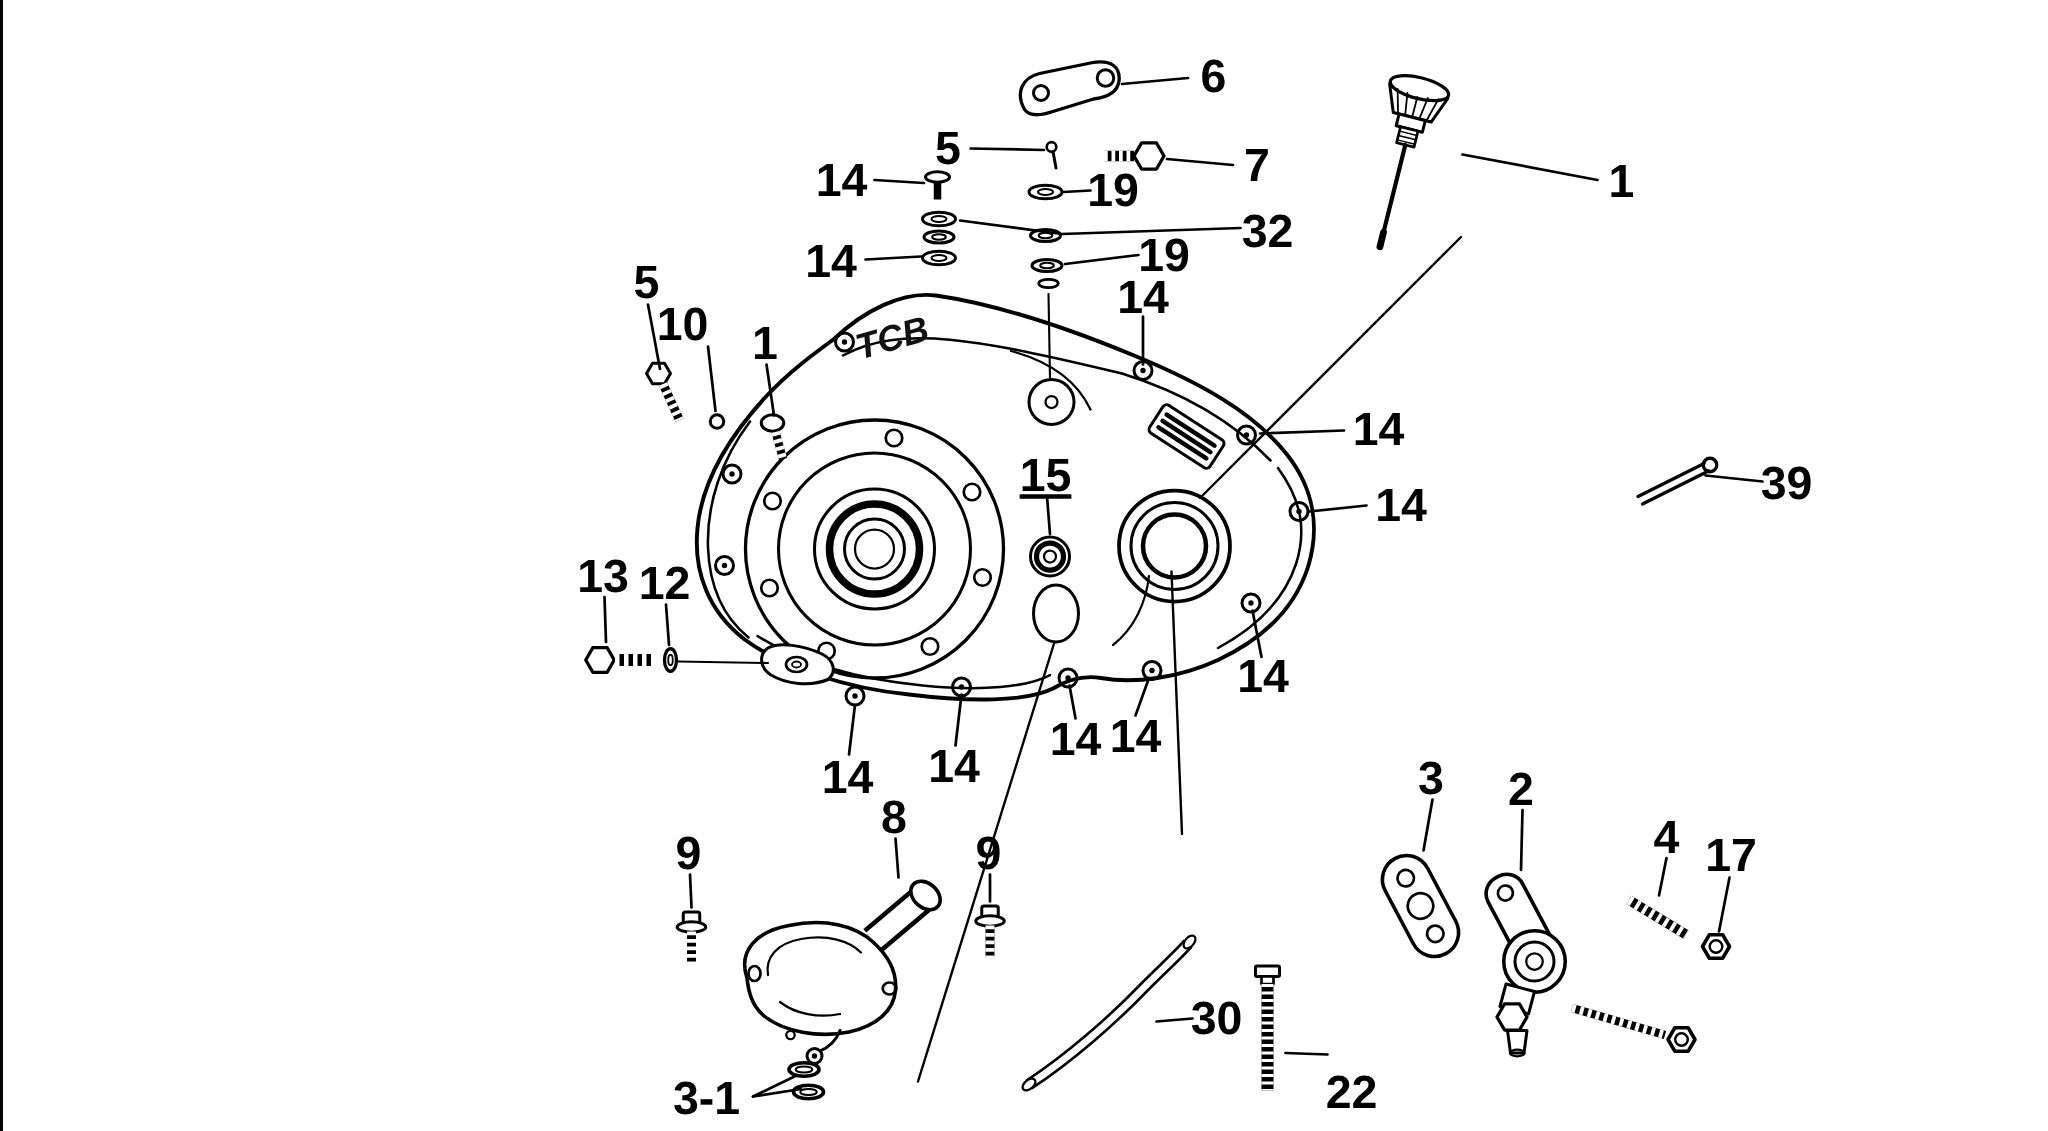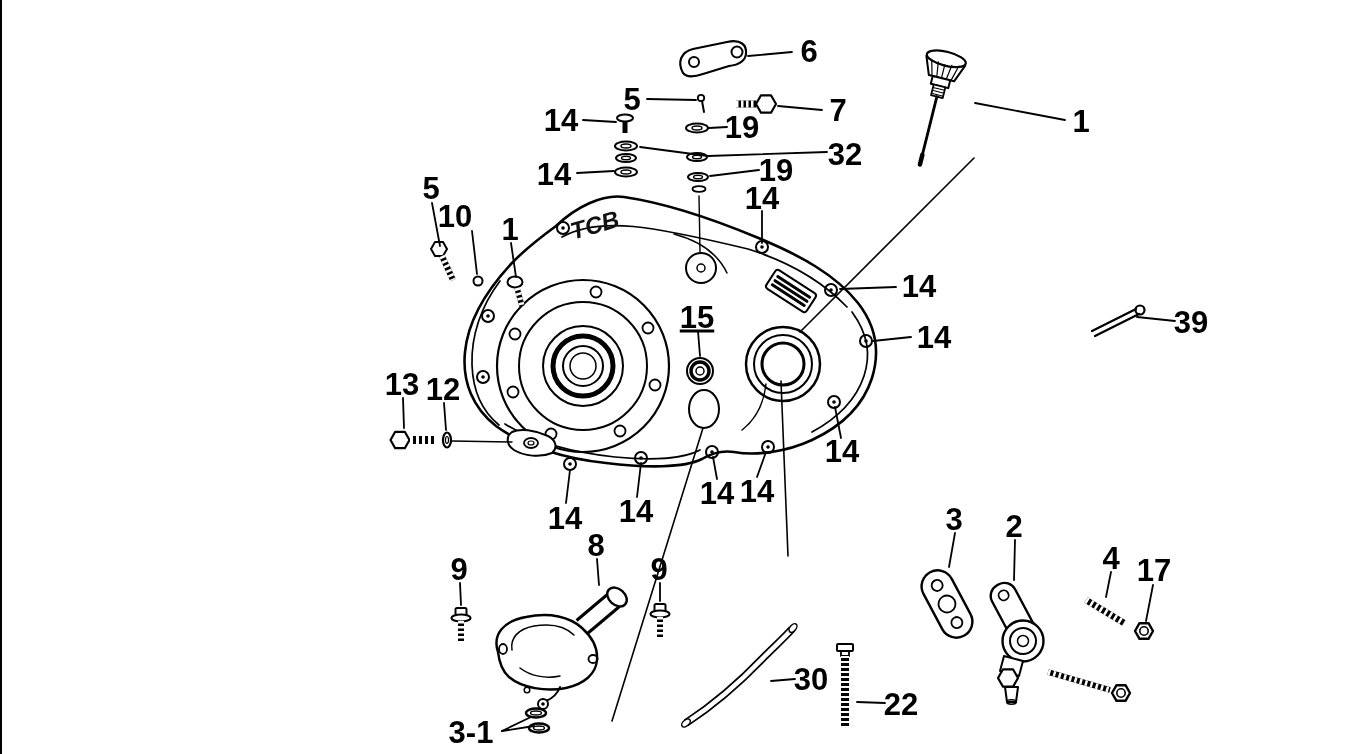--- a/index.html
+++ b/index.html
@@ -350,16 +350,16 @@
       <div class="callout" style="left: 717px; top: 493px;">14</div>
       <div class="callout" style="left: 757px; top: 491px;">14</div>
       <div class="callout" style="left: 596px; top: 545px;">8</div>
       <div class="callout" style="left: 459px; top: 569px;">9</div>
       <div class="callout" style="left: 659px; top: 569px;">9</div>
       <div class="callout" style="left: 954px; top: 519px;">3</div>
       <div class="callout" style="left: 1014px; top: 526px;">2</div>
       <div class="callout" style="left: 1111px; top: 558px;">4</div>
       <div class="callout" style="left: 1154px; top: 570px;">17</div>
       <div class="callout" style="left: 811px; top: 679px;">30</div>
-      <div class="callout" style="left: 901px; top: 704px;">22</div>
+      <div class="callout" style="left: 901px; top: 728px;">22</div>
       <div class="callout" style="left: 471px; top: 732px;">3-1</div>
     </div>
 </div>
 
 </body></html>

